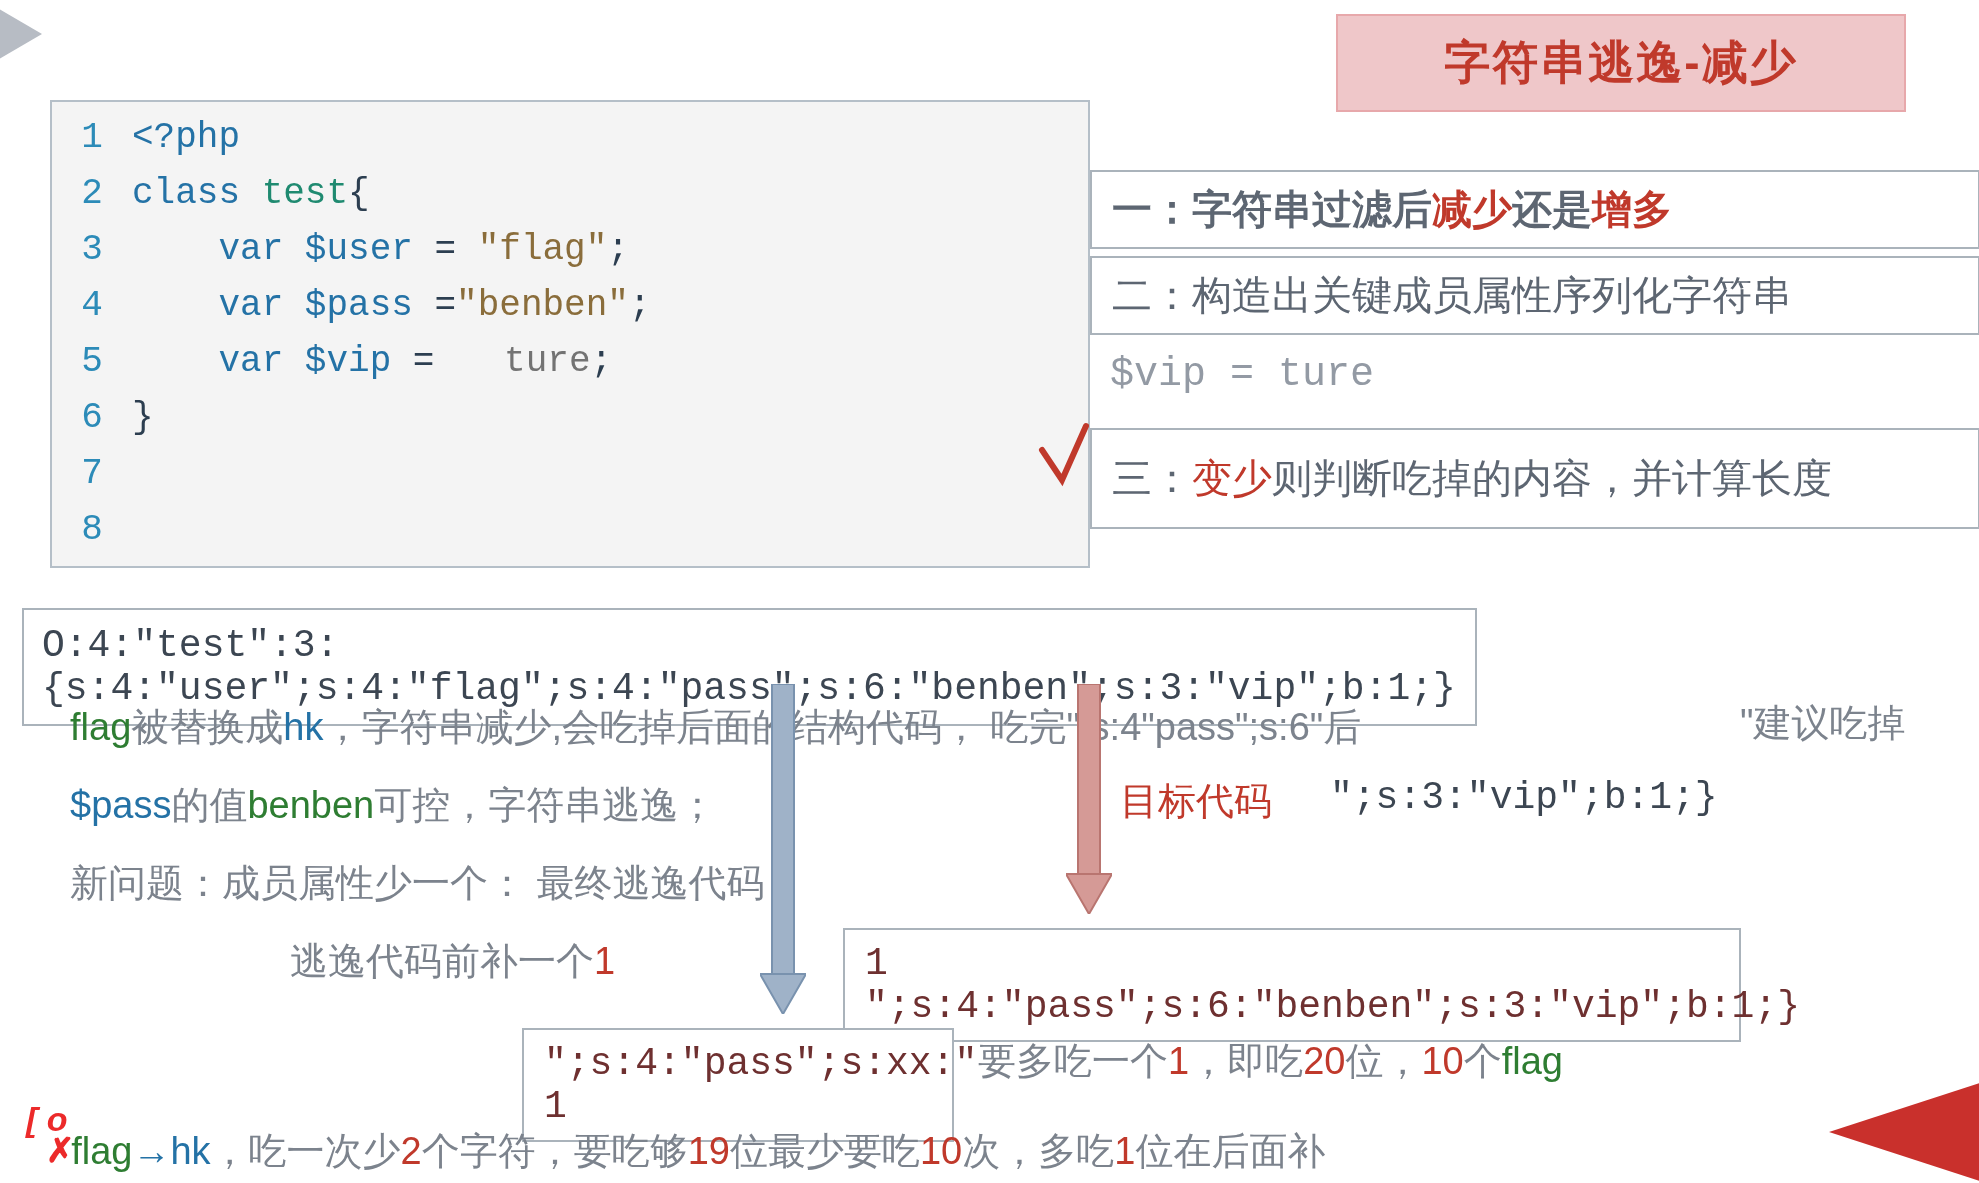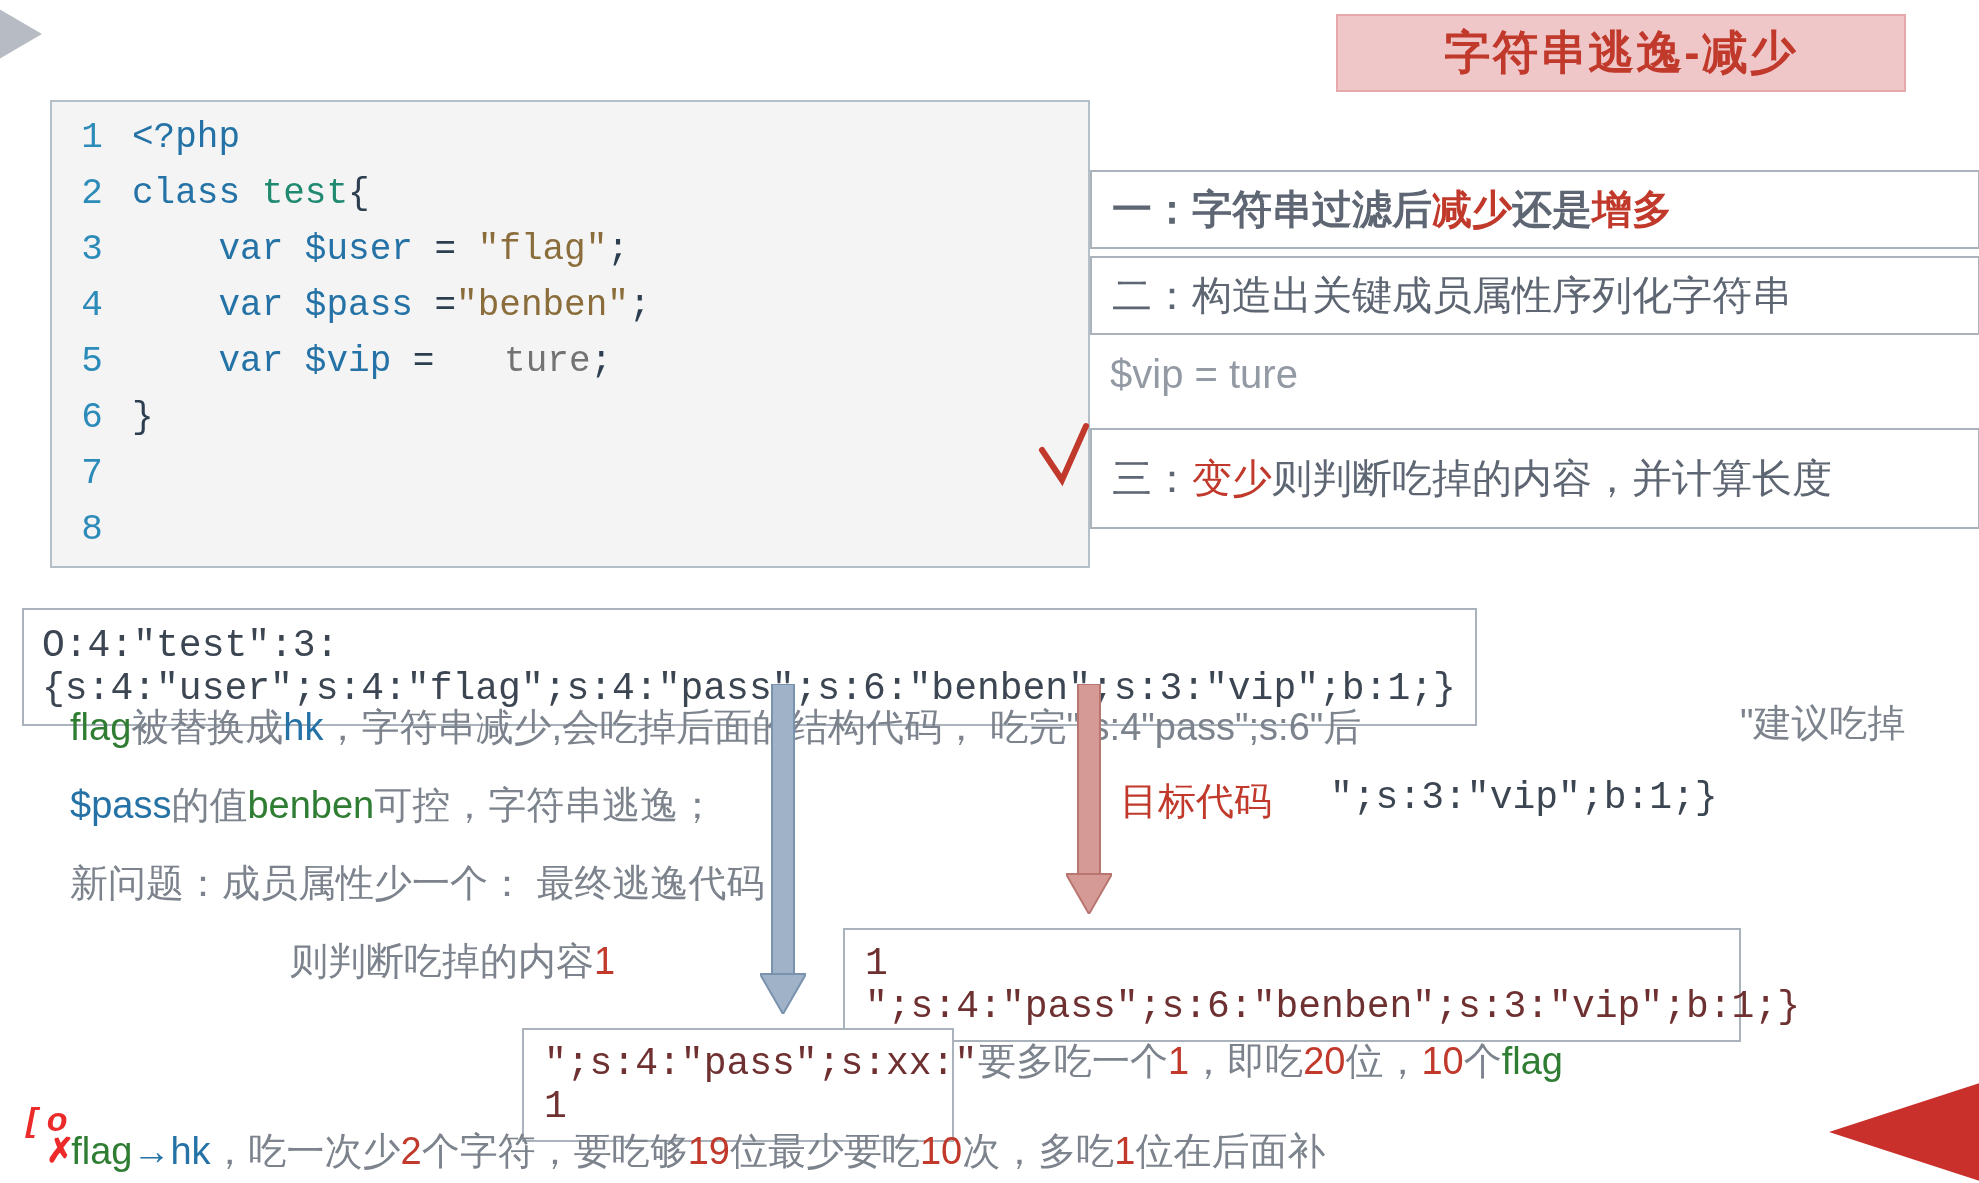--- a/index.html
+++ b/index.html
@@ -18,21 +18,21 @@
     left: -6px; top: 6px;
     width: 0; height: 0;
     border-top: 28px solid transparent;
     border-bottom: 28px solid transparent;
     border-left: 48px solid #b7bcc4;
   }
   
   .title-badge {
     position: absolute;
     left: 1336px; top: 14px;
-    width: 570px; height: 78px;
+    width: 570px; height: 98px;
     background: #efc7c9;
     border: 2px solid #e7a8ab;
     display: flex; align-items: center; justify-content: center;
     color: #c0392b;
     font-weight: 700;
     font-size: 46px;
     letter-spacing: 2px;
   }
   
   .code-block {
@@ -75,20 +75,21 @@
   }
   .step1 { top: 170px; font-weight: bold; }
   .step2 { top: 256px; }
   .step-vip {
     position: absolute;
     left: 1090px; top: 342px;
     width: 890px;
     padding: 10px 20px;
     font-size: 40px;
     color: #939aa4;
+    font-family: Liberation Mono, monospace;
   }
   .step3 {
     position: absolute;
     left: 1090px; top: 428px;
     width: 890px;
     border: 2px solid #aab3bb;
     background: #fff;
     padding: 21px 20px;
     font-size: 40px;
     color: #5d6672;
@@ -289,21 +290,21 @@
 <div class="suggest">"建议吃掉</div>
 
 <div class="para para2">
   <span class="blue">$pass</span><span>的值</span><span class="green">benben</span><span>可控，字符串逃逸；</span>
 </div>
 <div class="target-label red">目标代码</div>
 <div class="target-code">";s:3:"vip";b:1;}</div>
 
 <div class="para para3">新问题：成员属性少一个：   最终逃逸代码</div>
 <div class="para para4">
-  <span>则判断吃掉的内容</span><span class="red">1</span>
+  <span>逃逸代码前补一个</span><span class="red">1</span>
 </div>
 
 <svg class="arrow-blue" viewBox="0 0 46 330">
   <rect x="12" y="0" width="22" height="290" fill="#9fb2c8" stroke="#7992ae" stroke-width="2"></rect>
   <polygon points="0,290 46,290 23,330" fill="#9fb2c8" stroke="#7992ae" stroke-width="2"></polygon>
 </svg>
 <svg class="arrow-red" viewBox="0 0 46 230">
   <rect x="12" y="0" width="22" height="190" fill="#d59a96" stroke="#b97570" stroke-width="2"></rect>
   <polygon points="0,190 46,190 23,230" fill="#d59a96" stroke="#b97570" stroke-width="2"></polygon>
 </svg>

